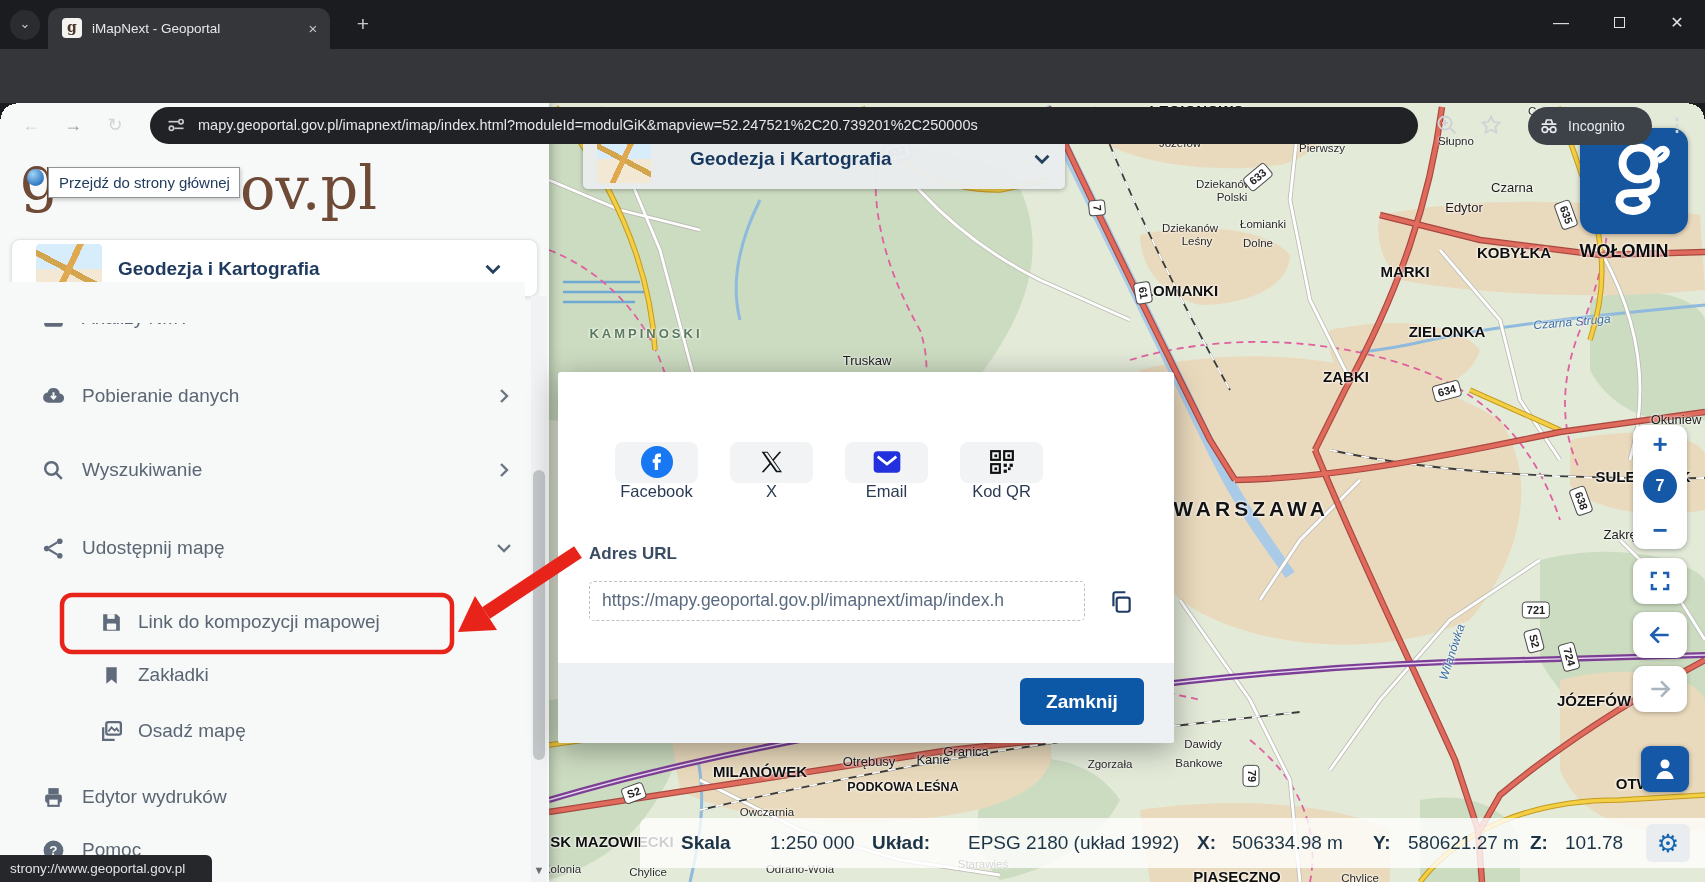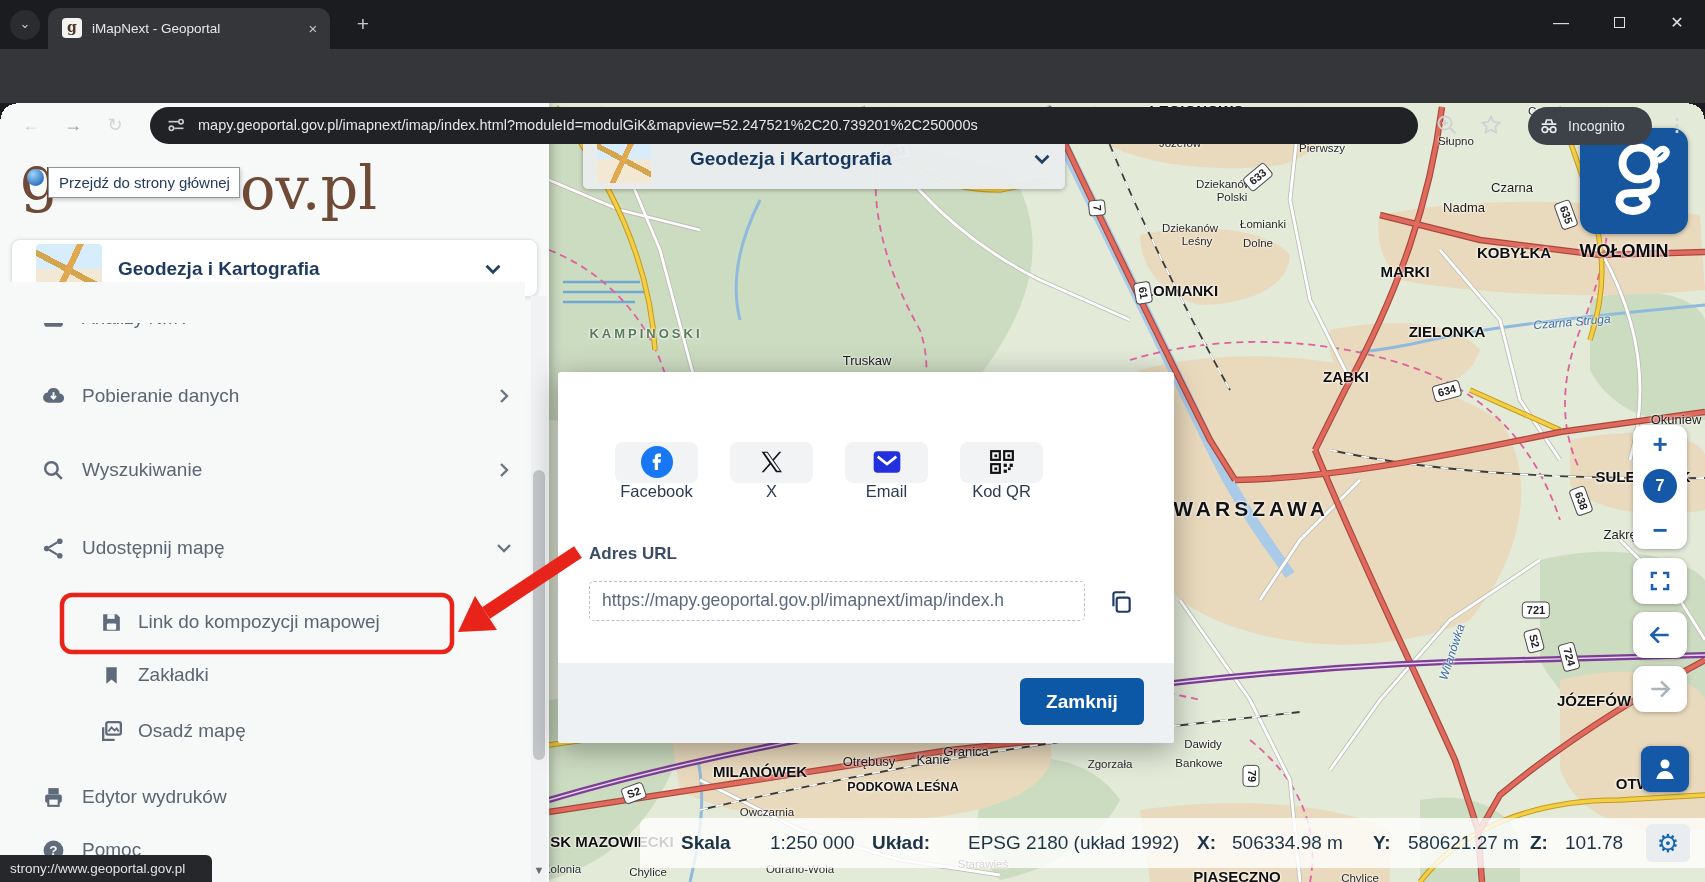--- a/index.html
+++ b/index.html
@@ -223,21 +223,21 @@
 
   <div>
 
   <span class="map-label t2" style="left: 1197px; top: 110px;">LEGIONOWO</span>
       <span class="map-label t4" style="left: 1552px; top: 111px;">Cegielnia</span>
       <span class="map-label t4" style="left: 1180px; top: 143px;">Józefów</span>
       <span class="map-label t4" style="left: 1315px; top: 134px;">Stanisławów</span>
       <span class="map-label t4" style="left: 1322px; top: 148px;">Pierwszy</span>
       <span class="map-label t4" style="left: 1456px; top: 141px;">Słupno</span>
       <span class="map-label t3" style="left: 1512px; top: 187px;">Czarna</span>
-      <span class="map-label t3" style="left: 1464px; top: 207px;">Nadma</span>
+      <span class="map-label t3" style="left: 1464px; top: 207px;">Edytor</span>
       <span class="map-label t2" style="left: 1405px; top: 271px;">MARKI</span>
       <span class="map-label t2" style="left: 1514px; top: 252px;">KOBYŁKA</span>
       <span class="map-label t2b" style="left: 1624px; top: 251px;">WOŁOMIN</span>
       <span class="map-label water" style="left: 1572px; top: 322px; transform: translate(-50%, -50%) rotate(-5deg);">Czarna Struga</span>
       <span class="map-label t2" style="left: 1447px; top: 331px;">ZIELONKA</span>
       <span class="map-label t2" style="left: 1346px; top: 376px;">ZĄBKI</span>
       <span class="map-label t2" style="left: 1181px; top: 290px;">ŁOMIANKI</span>
       <span class="map-label t4" style="left: 1263px; top: 224px;">Łomianki</span>
       <span class="map-label t4" style="left: 1258px; top: 237px; margin-top: 6px;">Dolne</span>
       <span class="map-label t4" style="left: 1224px; top: 184px;">Dziekanów</span>

